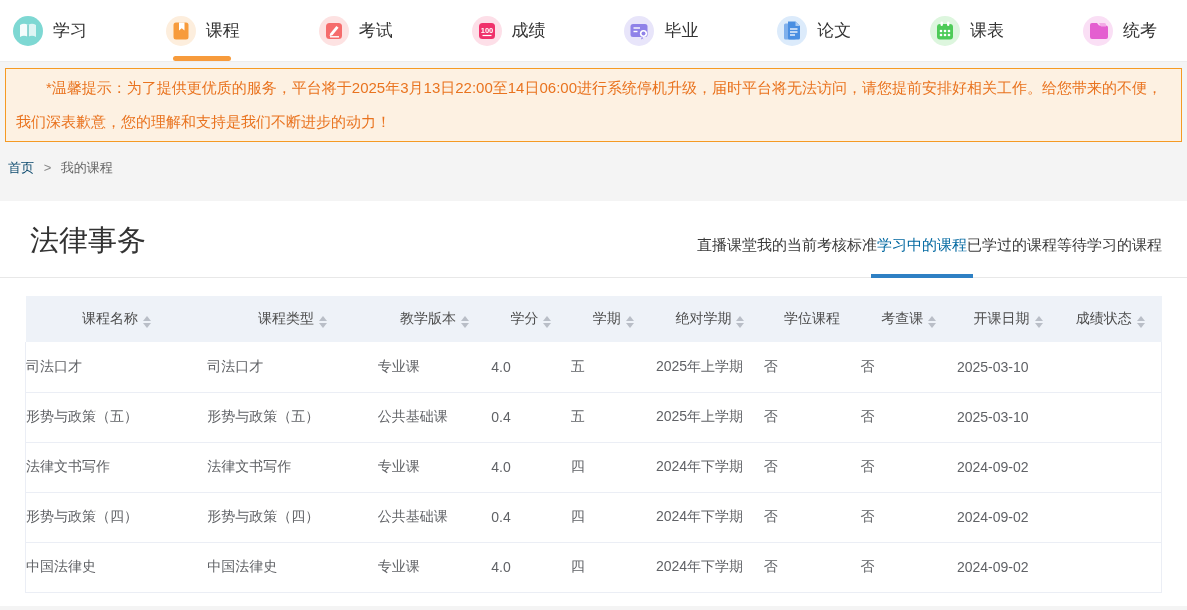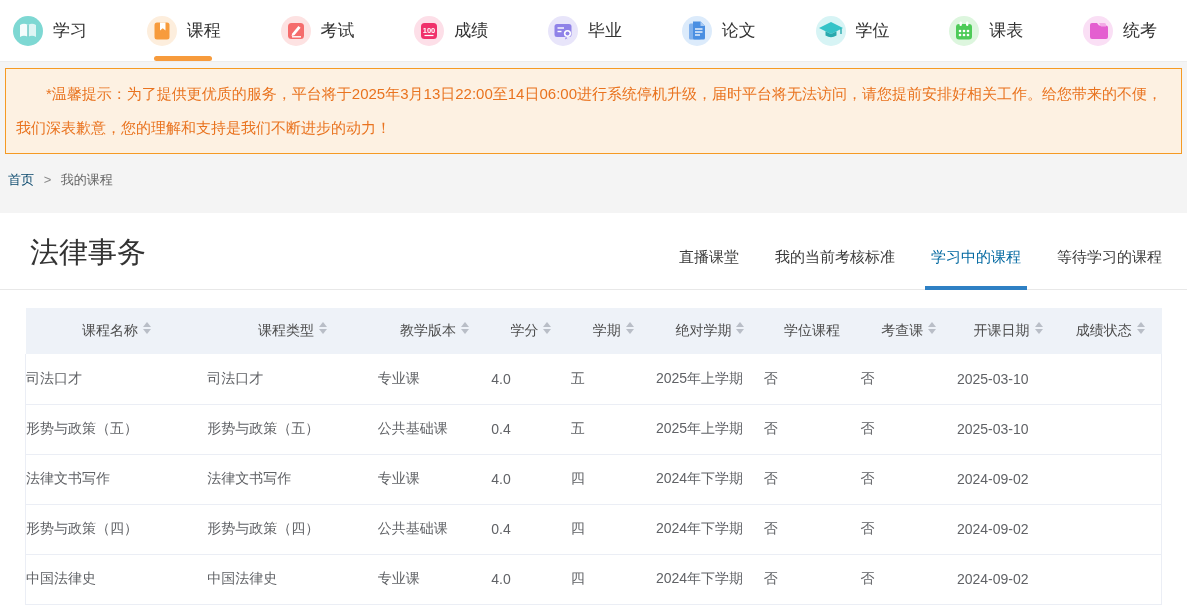--- a/index.html
+++ b/index.html
@@ -10,49 +10,49 @@
   .topnav { background:#fff; height:62px; display:flex; align-items:stretch;
             justify-content:space-between; padding:0 30px 0 12px; border-bottom:1px solid #ededed; }
   .nav-item { display:flex; align-items:center; gap:9px; position:relative; cursor:pointer; }
   .nav-item .label { font-size:17px; color:#333; }
   .nav-item.active::after { content:""; position:absolute; bottom:0; left:50%;
             transform:translateX(-50%); width:58px; height:5px; border-radius:3px; background:#f79b3c; }
   .nav-ic { width:32px; height:32px; display:block; }
 
   
   .notice { margin:6px 5px 0 5px; border:1px solid #f59a23; background:#fdf1e2;
-            color:#e9731f; font-size:15px; line-height:34px; padding:8px 10px;
+            color:#e9731f; font-size:15px; line-height:34px; padding:2px 10px;
             text-indent:2em; }
 
   
   .breadcrumb { padding:17px 10px 24px 8px; font-size:13px; color:#666; }
   .breadcrumb .crumb-link { color:#0c4a6e; cursor:pointer; }
   .breadcrumb .sep { margin:0 6px; color:#888; }
 
   
   .card { background:#fff; min-height:405px; }
   .card-head { display:flex; align-items:flex-end; justify-content:space-between;
                padding:20px 25px 0 30px; border-bottom:1px solid #e8e8e8; }
   .page-title { font-size:29px; color:#333; font-weight:400; margin-bottom:16px; }
-  .tabs { display:flex; gap:36px; }
+  .tabs { display:flex; }
   .tab { font-size:15px; color:#3a3a3a; padding-bottom:22px; position:relative; cursor:pointer; }
   .tab.active { color:#0369a1; }
   .tab.active::after { content:""; position:absolute; left:-6px; right:-6px; bottom:-1px;
                        height:4px; background:#2e80c4; }
 
   
   .tbl-wrap { padding:18px 25px 0 25px; }
   table { width:100%; border-collapse:collapse; table-layout:fixed; }
   thead th { background:#eef2f8; height:46px; font-weight:400; font-size:14px;
              color:#4d4d4d; text-align:center; }
   tbody td { height:50px; text-align:left; font-size:14px; color:#606266;
              border-bottom:1px solid #ebeef5; background:#fff; }
   tbody tr td:first-child { border-left:1px solid #ebeef5; }
   tbody tr td:last-child  { border-right:1px solid #ebeef5; }
-  .th-inner { display:inline-flex; align-items:flex-start; gap:5px; cursor:pointer; }
+  .th-inner { display:inline-flex; align-items:flex-end; gap:5px; cursor:pointer; }
   .sort { display:inline-flex; flex-direction:column; gap:2px; }
   .sort i { display:block; width:0; height:0; border-left:4px solid transparent;
             border-right:4px solid transparent; }
   .sort .up   { border-bottom:5px solid #b9bec7; }
   .sort .down { border-top:5px solid #b9bec7; }
 </style>
 </head>
 <body>
 
 <div class="topnav">
@@ -115,29 +115,20 @@
       <rect x="8" y="8.5" width="12" height="16" rx="1.5" fill="#7fb0ec"></rect>
       <path d="M12 6.5 h7.5 l4.5 4.5 v12 a1.5 1.5 0 0 1 -1.5 1.5 h-9 a1.5 1.5 0 0 1 -1.5 -1.5 z" fill="#4a8fe2"></path>
       <path d="M19.5 6.5 l4.5 4.5 h-4.5 z" fill="#a9cbf3"></path>
       <line x1="14" y1="14" x2="21.5" y2="14" stroke="#fff" stroke-width="1.3"></line>
       <line x1="14" y1="17" x2="21.5" y2="17" stroke="#fff" stroke-width="1.3"></line>
       <line x1="14" y1="20" x2="19" y2="20" stroke="#fff" stroke-width="1.3"></line>
     </svg>
     <span class="label">论文</span>
   </div>
 
-  <div class="nav-item">
-    <svg class="nav-ic" viewBox="0 0 32 32">
-      <circle cx="16" cy="16" r="15" fill="#d7f4f5"></circle>
-      <path d="M16 7 L28 13 L16 19 L4 13 Z" fill="#35c3c8"></path>
-      <path d="M10.5 16.2 v4.3 q5.5 3.4 11 0 v-4.3 l-5.5 2.8 z" fill="#2aa9ae"></path>
-      <line x1="26" y1="13.5" x2="26" y2="19" stroke="#2aa9ae" stroke-width="1.4"></line>
-    </svg>
-    <span class="label">学位</span>
-  </div>
 
   <div class="nav-item">
     <svg class="nav-ic" viewBox="0 0 32 32">
       <circle cx="16" cy="16" r="15" fill="#ddf6de"></circle>
       <rect x="8" y="9" width="16" height="15.5" rx="3" fill="#4ecb58"></rect>
       <rect x="11.5" y="6.5" width="2.4" height="4.5" rx="1.2" fill="#fff"></rect>
       <rect x="18" y="6.5" width="2.4" height="4.5" rx="1.2" fill="#fff"></rect>
       <circle cx="12" cy="16" r="1.3" fill="#fff"></circle>
         <circle cx="16" cy="16" r="1.3" fill="#fff"></circle>
       <circle cx="20" cy="16" r="1.3" fill="#fff"></circle>
@@ -168,20 +159,21 @@
 </div>
 
 <div class="card">
 
   <div class="card-head">
     <div class="page-title">法律事务</div>
     <div class="tabs">
       <span class="tab">直播课堂</span>
       <span class="tab">我的当前考核标准</span>
       <span class="tab active">学习中的课程</span>
+      <span class="tab">已学过的课程</span>
       <span class="tab">等待学习的课程</span>
     </div>
   </div>
 
   <div class="tbl-wrap">
     <table>
       <colgroup id="cols">
           <col style="width: 16%;">
           <col style="width: 15%;">
           <col style="width: 10%;">

